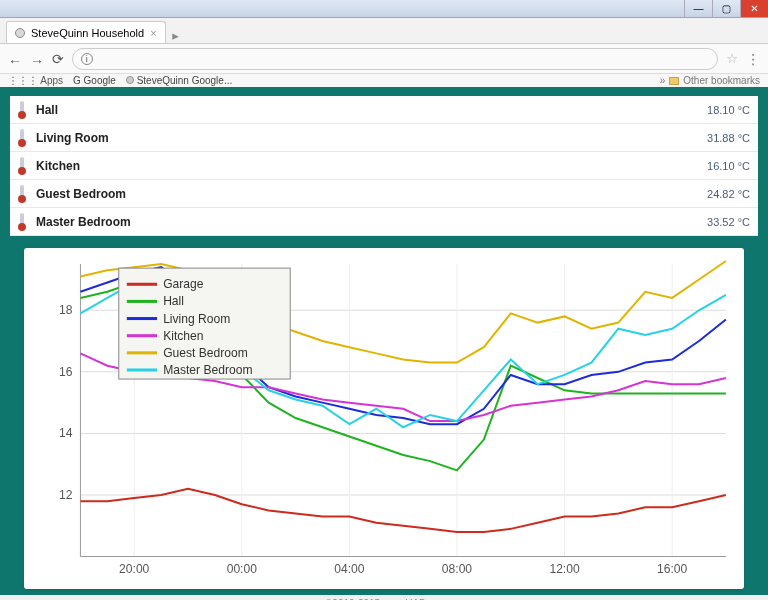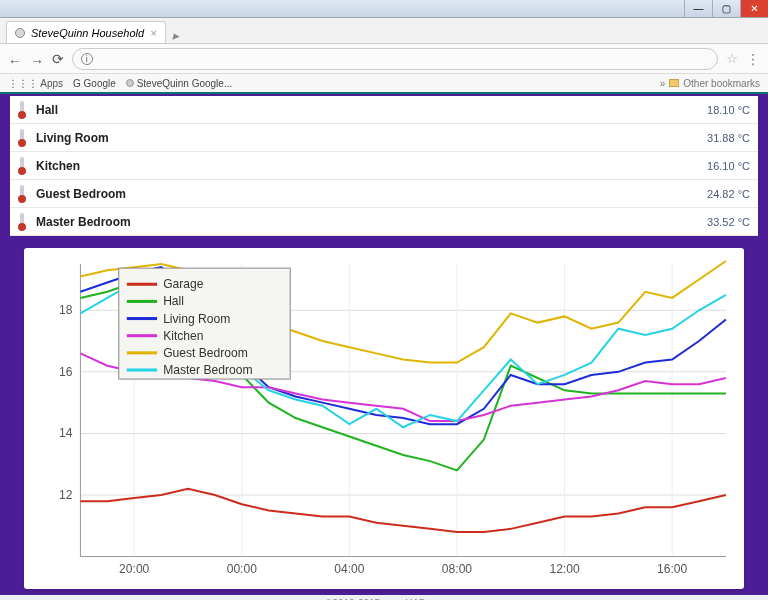--- a/index.html
+++ b/index.html
@@ -1,37 +1,37 @@
 <!DOCTYPE html>
 <html><head>
 <meta charset="utf-8">
 <style>
   * { box-sizing: border-box; margin: 0; padding: 0; }
   body { font-family: "Segoe UI", Arial, sans-serif; background: #6a6a6a; width: 768px; height: 600px; overflow: hidden; }
   .window { width: 768px; height: 600px; background: #fff; display: flex; flex-direction: column; box-shadow: 0 0 8px rgba(0,0,0,.4); }
   .titlebar { height: 18px; background: linear-gradient(#e0e8f4,#c8d4e6); display: flex; justify-content: flex-end; align-items: stretch; border-bottom: 1px solid #9aa; font-size: 10px; }
   .titlebar .btn { width: 28px; display:flex; align-items:center; justify-content:center; border-left:1px solid #aab; }
   .titlebar .btn.close{ background:#d9402e; color:#fff; }
-  .tabstrip { height: 26px; background:#f2f2f2; border-bottom:1px solid #ccc; display:flex; align-items:flex-end; padding-left:6px;font-style:italic; }
+  .tabstrip { height: 26px; background:#f2f2f2; border-bottom:1px solid #ccc; display:flex; align-items:flex-end; padding-left:6px; }
   .tab { height: 22px; background:#fff; border:1px solid #ccc; border-bottom:none; border-radius:3px 3px 0 0; display:flex; align-items:center; padding:0 8px; font-size:11px; gap:6px; }
   .tab .dot{ width:10px; height:10px; border:1px solid #888; border-radius:50%; background:#d8d8d8; }
   .tab .x{ color:#999; font-size:11px; }
   .newtab{ width:20px; text-align:center; color:#888; font-size:13px;}
   .addrbar{ height:30px; display:flex; align-items:center; gap:8px; padding:0 8px; border-bottom:1px solid #ddd; background:#fafafa;}
   .addrbar .nav{ font-size:14px; color:#555;}
   .addrbar .url{ flex:1; height:22px; border:1px solid #ccc; border-radius:11px; display:flex; align-items:center; padding:0 8px; font-size:11px; color:#555; gap:6px;}
   .addrbar .url .i{ width:12px; height:12px; border:1px solid #888; border-radius:50%; display:flex; align-items:center; justify-content:center; font-size:9px;}
   .addrbar .star{ color:#aaa; font-size:13px;}
   .addrbar .menu{ color:#777; font-size:14px;}
-  .bmbar{ height:20px; display:flex; align-items:center; gap:10px; padding:0 8px; font-size:10px; color:#444; border-bottom:2px solid #0f766e; background:#f7f7f7; justify-content:space-between;}
+  .bmbar{ height:20px; display:flex; align-items:center; gap:10px; padding:0 8px; font-size:10px; color:#444; border-bottom:7px solid #0f766e; background:#f7f7f7; justify-content:space-between;}
   .bmleft{display:flex; gap:10px; align-items:center;}
   .bmleft .apps{ color:#555;}
   .bmright{ color:#777; display:flex; align-items:center; gap:4px;}
   .fold{ width:10px; height:8px; background:#f4c96b; border:1px solid #caa24a;}
-  .content{ flex:1; background:#4c1d95; overflow:hidden; display:flex; flex-direction:column;}
+  .content{ flex:1; background:#0f766e; overflow:hidden; display:flex; flex-direction:column;}
   .list{ background:#fff; margin:2px 10px 0 10px;}
   .row{ display:flex; align-items:center; justify-content:space-between; height:28px; padding:0 8px; border-bottom:1px solid #e8e8e8;}
   .row .left{ display:flex; align-items:center; gap:10px; font-size:12px; font-weight:600; color:#222;}
   .thermo{ width:8px; height:18px; position:relative;}
   .thermo::before{ content:""; position:absolute; left:2px; top:0; width:4px; height:12px; background:#ccd; border-radius:2px;}
   .thermo::after{ content:""; position:absolute; left:0; bottom:0; width:8px; height:8px; background:#c0392b; border-radius:50%;}
   .row .val{ font-size:11px; color:#4a5a7a;margin-left:21px;}
   .chartcard{ margin:12px 24px 6px 24px; background:#fff; flex:1; border-radius:3px; box-shadow:0 1px 3px rgba(0,0,0,.12); padding:6px 8px 2px 6px; display:flex;}
   svg.chart{ width:100%; height:100%;}
   .footer{ height:18px; font-size:10px; color:#888; text-align:center; line-height:18px; background:#eef0f2;}

